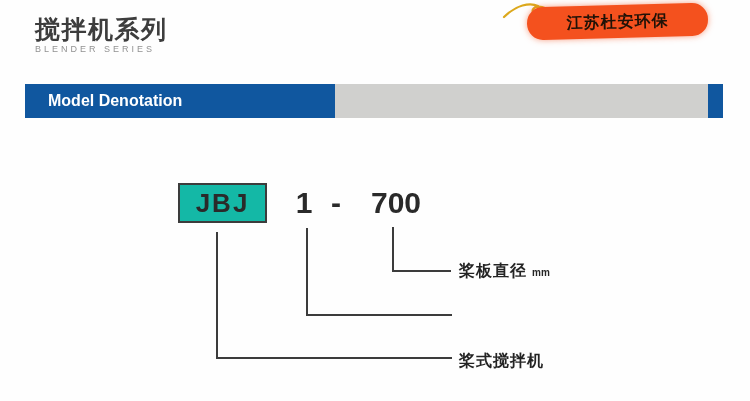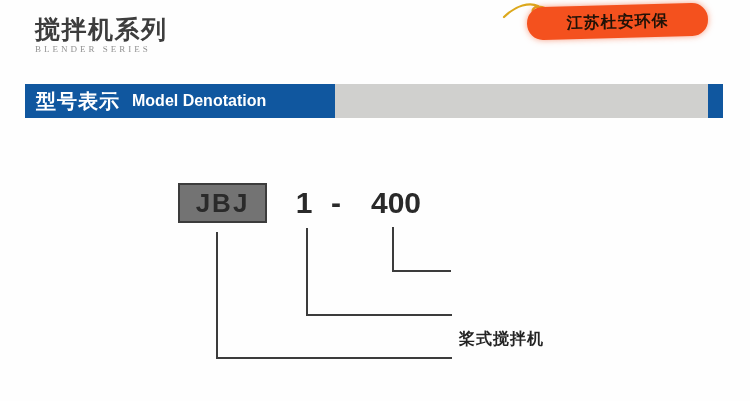--- a/index.html
+++ b/index.html
@@ -14,21 +14,21 @@
   }
 
   
   .series-header { position: absolute; left: 35px; top: 16px; }
   .series-title-zh {
     font-size: 25px; font-weight: bold; color: #3d3d3d;
     letter-spacing: 1.5px; line-height: 26px;
   }
   .series-title-en {
     font-size: 9px; color: #929292; letter-spacing: 3px;
-    margin-top: 2px; font-family: Liberation Serif, serif;
+    margin-top: 2px; font-family: Liberation Sans, sans-serif;
   }
 
   
   .brand-badge {
     position: absolute; left: 527px; top: 5px; width: 181px; height: 33px;
     background: #f4511e;
     border-radius: 16px;
     box-shadow: 0 0 6px rgba(244, 81, 30, 0.55);
     transform: rotate(-1.5deg);
     text-align: center; line-height: 33px;
@@ -48,21 +48,21 @@
     padding-left: 11px; white-space: nowrap;
   }
   .section-bar-blue .zh { font-size: 20px; font-weight: bold; letter-spacing: 1px; }
   .section-bar-blue .en { font-size: 16px; font-weight: bold; margin-left: 12px; }
   .section-bar-gray { flex: 1; background: #d0d0ce; }
   .section-bar-cap { width: 15px; background: #10579f; }
 
   
   .jbj-box {
     position: absolute; left: 178px; top: 183px; width: 89px; height: 40px;
-    border: 2px solid #3c3c3c; background: #737373;
+    border: 2px solid #3c3c3c; background: #14b8a6;
     display: flex; align-items: center; justify-content: center;
     font-size: 26px; font-weight: bold; color: #2a2a2a; letter-spacing: 2px;
   }
   .code-part {
     position: absolute; top: 186px; font-size: 30px; font-weight: bold;
     color: #2a2a2a; text-align: center;
   }
   .code-digit { left: 288px; width: 32px; }
   .code-sep   { left: 322px; width: 28px; }
   .code-diam  { left: 363px; width: 66px; }
@@ -75,55 +75,57 @@
   .vline-500  { left: 392px; top: 227px; width: 2px; height: 45px; }
   .hline-500  { left: 392px; top: 270px; width: 59px; height: 2px; }
 
   .callout-label {
     position: absolute; left: 459px;
     font-size: 16px; font-weight: bold; color: #242424;
     white-space: nowrap; line-height: 18px; letter-spacing: 1px;
   }
   .callout-1 { top: 262px; }
   .callout-2 { top: 306px; }
-  .callout-3 { top: 330px; }
+  .callout-3 { top: 352px; }
   .callout-unit { font-size: 10px; font-weight: bold; margin-left: 5px; letter-spacing: 0; }
 </style>
 </head>
 <body>
 
 <div class="page">
 
   <div class="series-header">
     <div class="series-title-zh">搅拌机系列</div>
     <div class="series-title-en">BLENDER SERIES</div>
   </div>
 
   <svg class="badge-swirl" width="62" height="20" viewBox="0 0 62 20">
     <path d="M2,16 C14,4 28,1 36,5 C42,8 40,14 34,13 C28,12 30,4 40,6 C48,8 55,12 60,15" fill="none" stroke="#dca81c" stroke-width="2.2" stroke-linecap="round"></path>
   </svg>
 
   <div class="brand-badge">江苏杜安环保</div>
 
   <div class="section-bar">
     <div class="section-bar-blue">
-      <span class="zh">型号表示</span>
       <span class="en">Model Denotation</span>
     </div>
     <div class="section-bar-gray"></div>
     <div class="section-bar-cap"></div>
   </div>
 
   <div class="jbj-box">JBJ</div>
   <div class="code-part code-digit">1</div>
   <div class="code-part code-sep">-</div>
-  <div class="code-part code-diam">400</div>
+  <div class="code-part code-diam">700</div>
 
   <div class="dline vline-jbj"></div>
   <div class="dline hline-jbj"></div>
   <div class="dline vline-one"></div>
   <div class="dline hline-one"></div>
   <div class="dline vline-500"></div>
   <div class="dline hline-500"></div>
 
+  <div class="callout-label callout-1">
+    <span>桨板直径</span><span class="callout-unit">mm</span>
+  </div>
   <div class="callout-label callout-3">桨式搅拌机</div>
 
 </div>
 
 </body></html>

